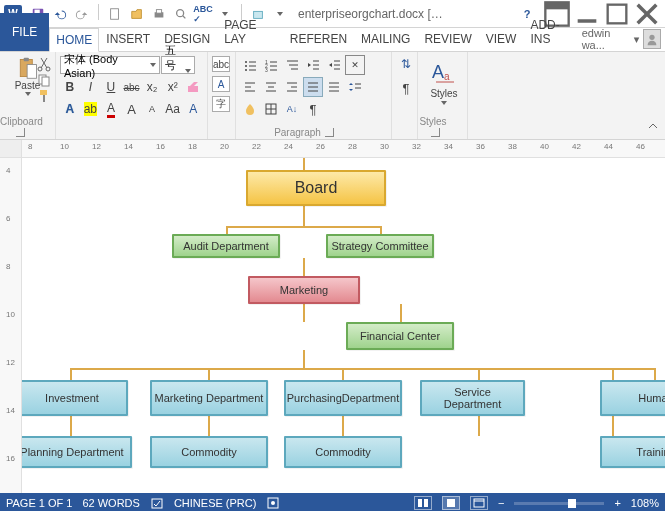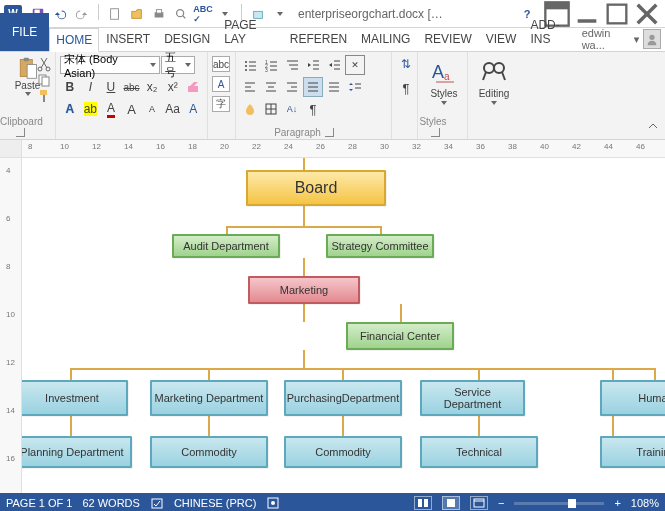--- a/index.html
+++ b/index.html
@@ -32,21 +32,21 @@
 .group-label { position:absolute; bottom:1px; left:0; right:19px; text-align:center; font-size:10px; color:#888; }
 .group-label::after { content:""; display:inline-block; width:8px; height:8px; border-right:1px solid #888; border-bottom:1px solid #888; margin-left:4px; position:relative; top:1px;}
 .clip { width:56px; align-items:center; }
 .clip .paste-big { width:32px; height:40px; display:flex; flex-direction:column; align-items:center; justify-content:flex-end; font-size:10px; color:#444; margin-top:2px;}
 .clip .paste-big svg { width:24px; height:26px;}
 .clip-side { display:flex; flex-direction:column; gap:2px; position:absolute; left:36px; top:4px;}
 .clip-side div { width:16px; height:14px; }
 .font-group { width:152px; }
 .row { display:flex; align-items:center; gap:1px; height:22px; }
 .font-sel { width:100px; height:18px; border:1px solid #ababab; background:#fff; display:flex; align-items:center; padding:0 3px; font-size:11px; justify-content:space-between;}
-.size-sel { width:34px; height:18px; border:1px solid #ababab; background:#fff; display:flex; align-items:center; padding:0 3px; font-size:11px; justify-content:space-between;}
+.size-sel { width:34px; height:18px; border:1px solid #ababab; background:#fff; display:flex; align-items:flex-end; padding:0 3px; font-size:11px; justify-content:space-between;}
 .caret { width:0; height:0; border-left:3px solid transparent; border-right:3px solid transparent; border-top:4px solid #666; }
 .rb { width:20px; height:20px; display:flex; align-items:center; justify-content:center; color:#444; font-size:12px;}
 .rb.boxed { border:1px solid #ababab; background:#fff; width:18px; height:16px; font-size:10px;}
 .para-group { width:156px; }
 .big-btn { width:44px; display:flex; flex-direction:column; align-items:center; justify-content:center; font-size:10px; color:#444; gap:2px; padding-top:4px;}
 .big-btn svg { width:28px; height:28px; }
 .collapse-caret { align-self:flex-start; margin:2px; }
 
 
 .ruler-area { display:flex; height:18px; background:#f8f8f8; border-bottom:1px solid #e0e0e0;}
@@ -383,32 +383,20 @@
           <text x="2" y="20" font-size="18" fill="#2b579a" font-family="serif">A</text>
           <text x="14" y="22" font-size="10" fill="#c0504d">a</text>
           <path d="M6 24h18" stroke="#c0504d" stroke-width="1"></path>
         </svg>
       <span>Styles</span>
         <span class="caret"></span>
     </div>
     <div class="group-label">Styles</div>
   </div>
 
-  <div class="group" style="width:50px;border-right:none">
-    <div class="big-btn">
-      <svg viewBox="0 0 28 28">
-          <circle cx="9" cy="10" r="5" fill="none" stroke="#444" stroke-width="2"></circle>
-          <circle cx="19" cy="10" r="5" fill="none" stroke="#444" stroke-width="2"></circle>
-          <line x1="6" y1="14" x2="3" y2="22" stroke="#444" stroke-width="2"></line>
-          <line x1="22" y1="14" x2="25" y2="22" stroke="#444" stroke-width="2"></line>
-        </svg>
-      <span>Editing</span>
-        <span class="caret"></span>
-    </div>
-  </div>
   <div class="collapse-caret" style="position:absolute;right:4px;top:118px"><svg width="12" height="12">
         <path d="M2 4l4 4 4-4" stroke="#666" fill="none" transform="rotate(180 6 6)"></path>
       </svg></div>
 </div>
 
 <div class="ruler-area">
   <div class="ruler-corner"></div>
   <div class="ruler" id="hruler">
       <div class="tick" style="left: 6px;">8</div>
       <div class="tick" style="left: 38px;">10</div>
@@ -476,21 +464,20 @@
 
     <div class="node n-blue" style="left:-6px; top:222px; width:112px; height:36px">Investment</div>
     <div class="node n-blue" style="left:128px; top:222px; width:118px; height:36px">Marketing Department</div>
     <div class="node n-blue" style="left:262px; top:222px; width:118px; height:36px">PurchasingDepartment</div>
     <div class="node n-blue" style="left:398px; top:222px; width:105px; height:36px">Service Department</div>
     <div class="node n-blue" style="left:578px; top:222px; width:112px; height:36px">Human</div>
 
     <div class="node n-blue" style="left:-10px; top:278px; width:120px; height:32px">Planning Department</div>
     <div class="node n-blue" style="left:128px; top:278px; width:118px; height:32px">Commodity</div>
     <div class="node n-blue" style="left:262px; top:278px; width:118px; height:32px">Commodity</div>
-    <div class="node n-blue" style="left:398px; top:278px; width:118px; height:32px">Technical</div>
     <div class="node n-blue" style="left:578px; top:278px; width:112px; height:32px">Training</div>
   </div>
 </div>
 
 <div class="status">
   <div class="sb">PAGE 1 OF 1</div>
   <div class="sb">62 WORDS</div>
   <div class="sb">
       <svg width="14" height="14">
         <rect x="2" y="3" width="10" height="9" fill="none" stroke="#fff"></rect>

